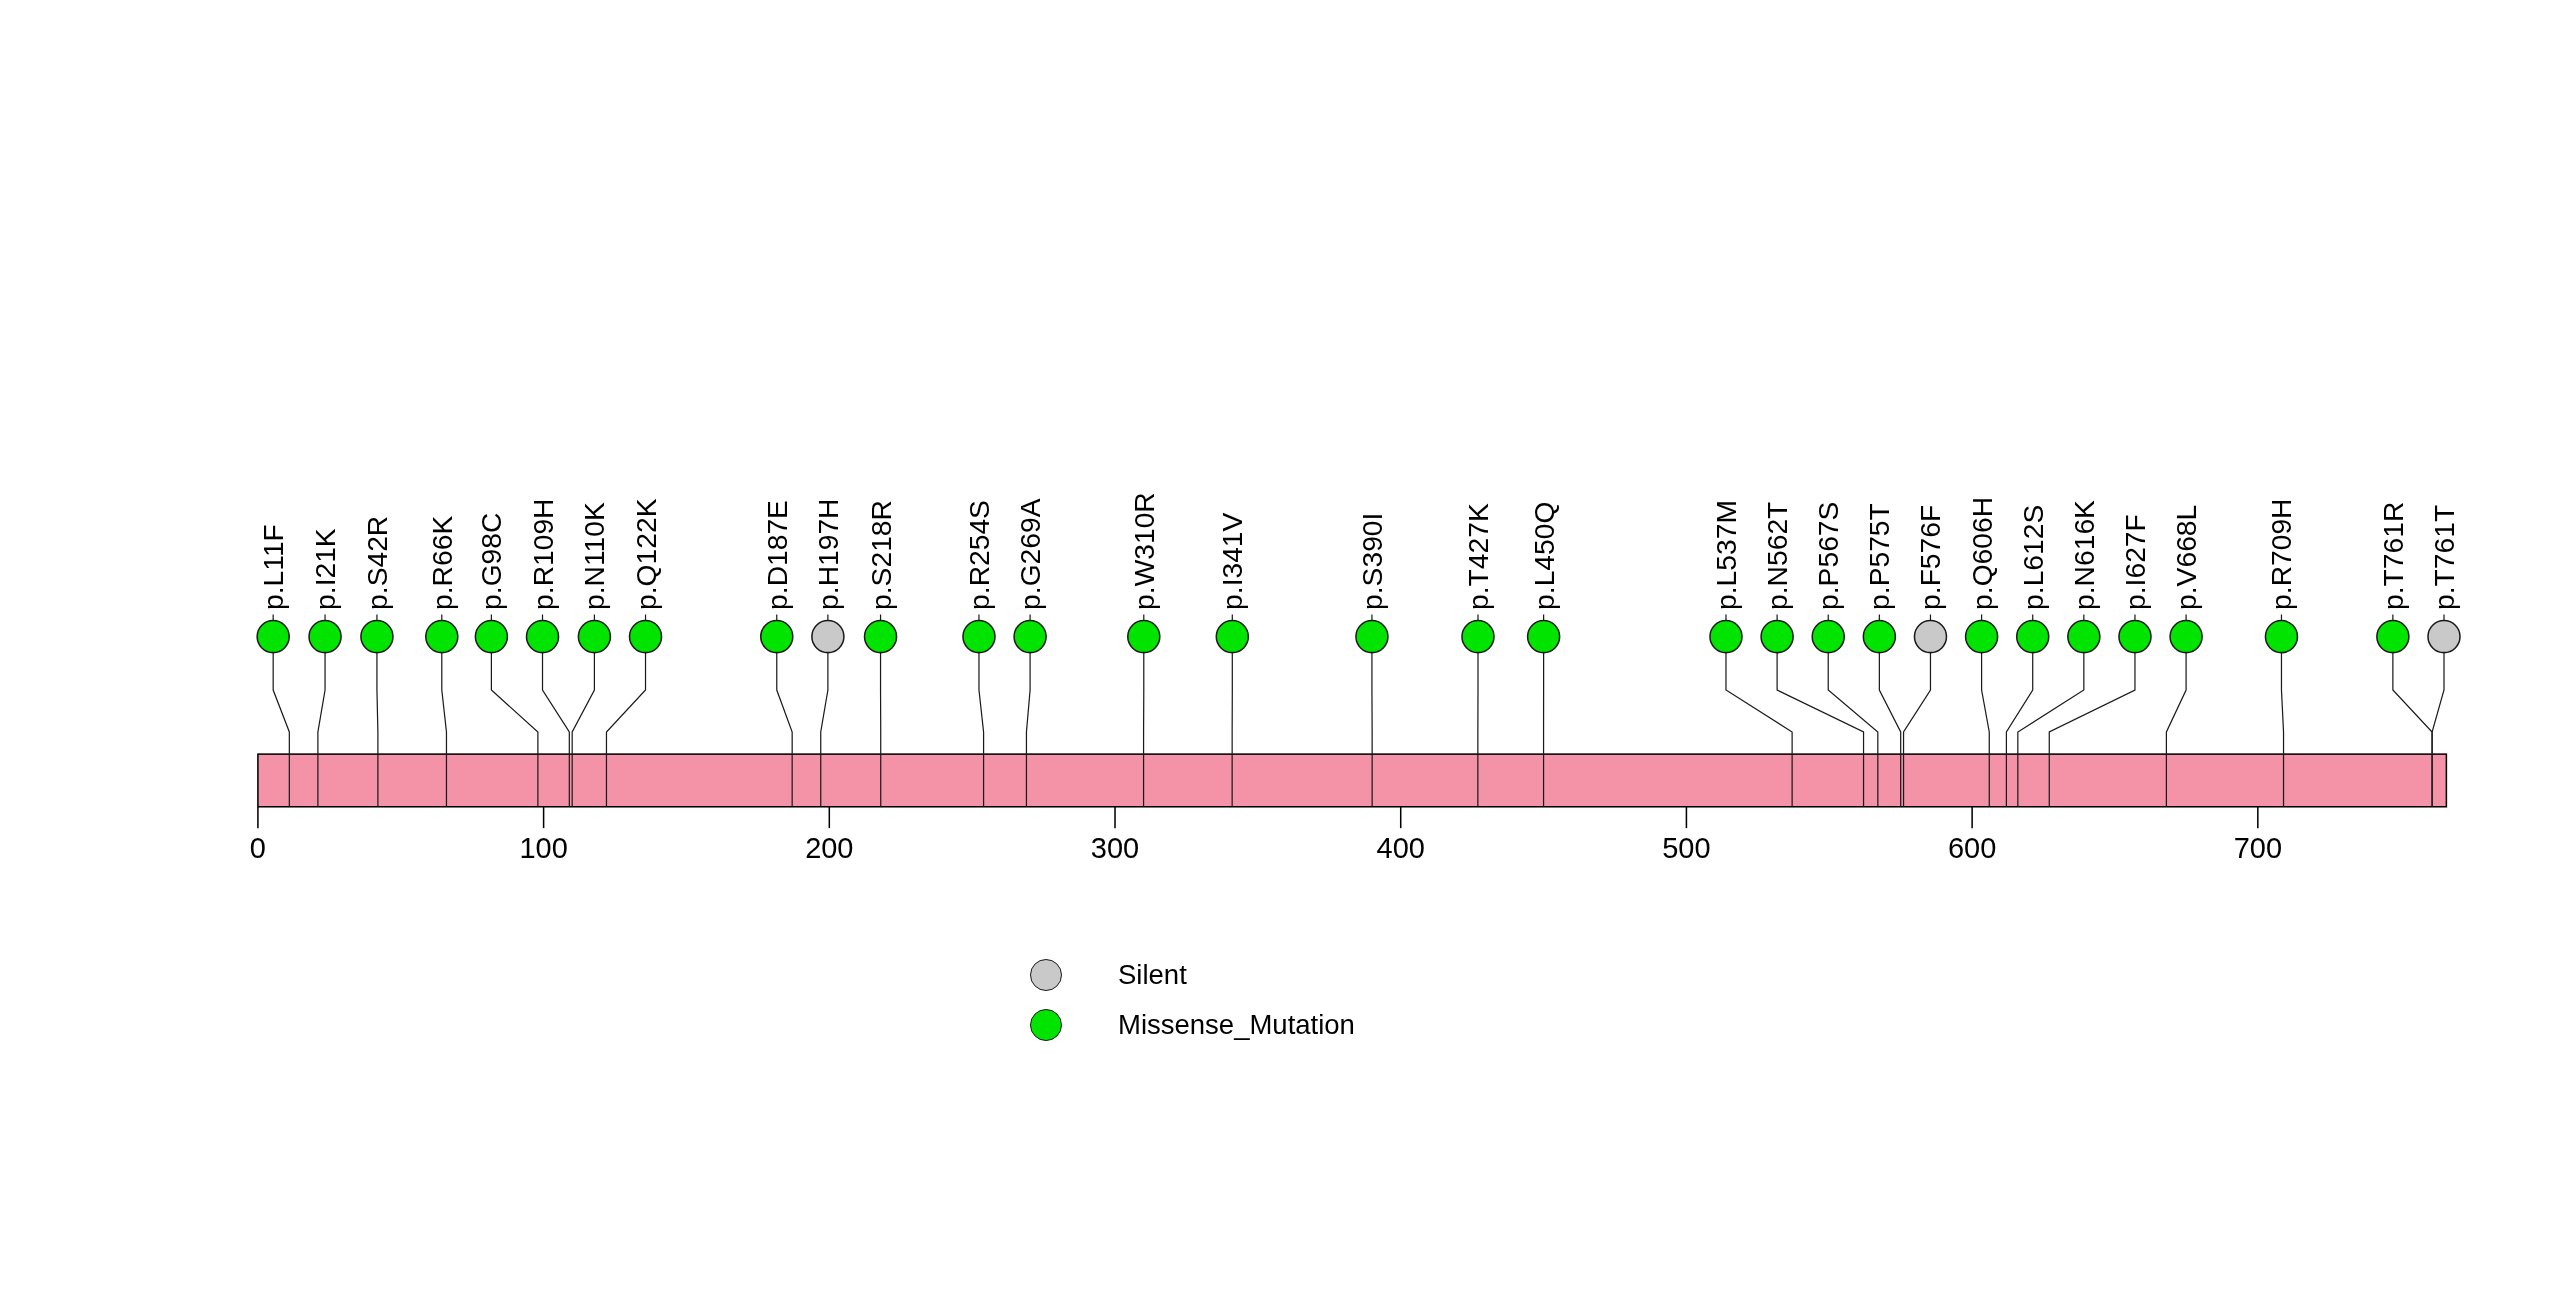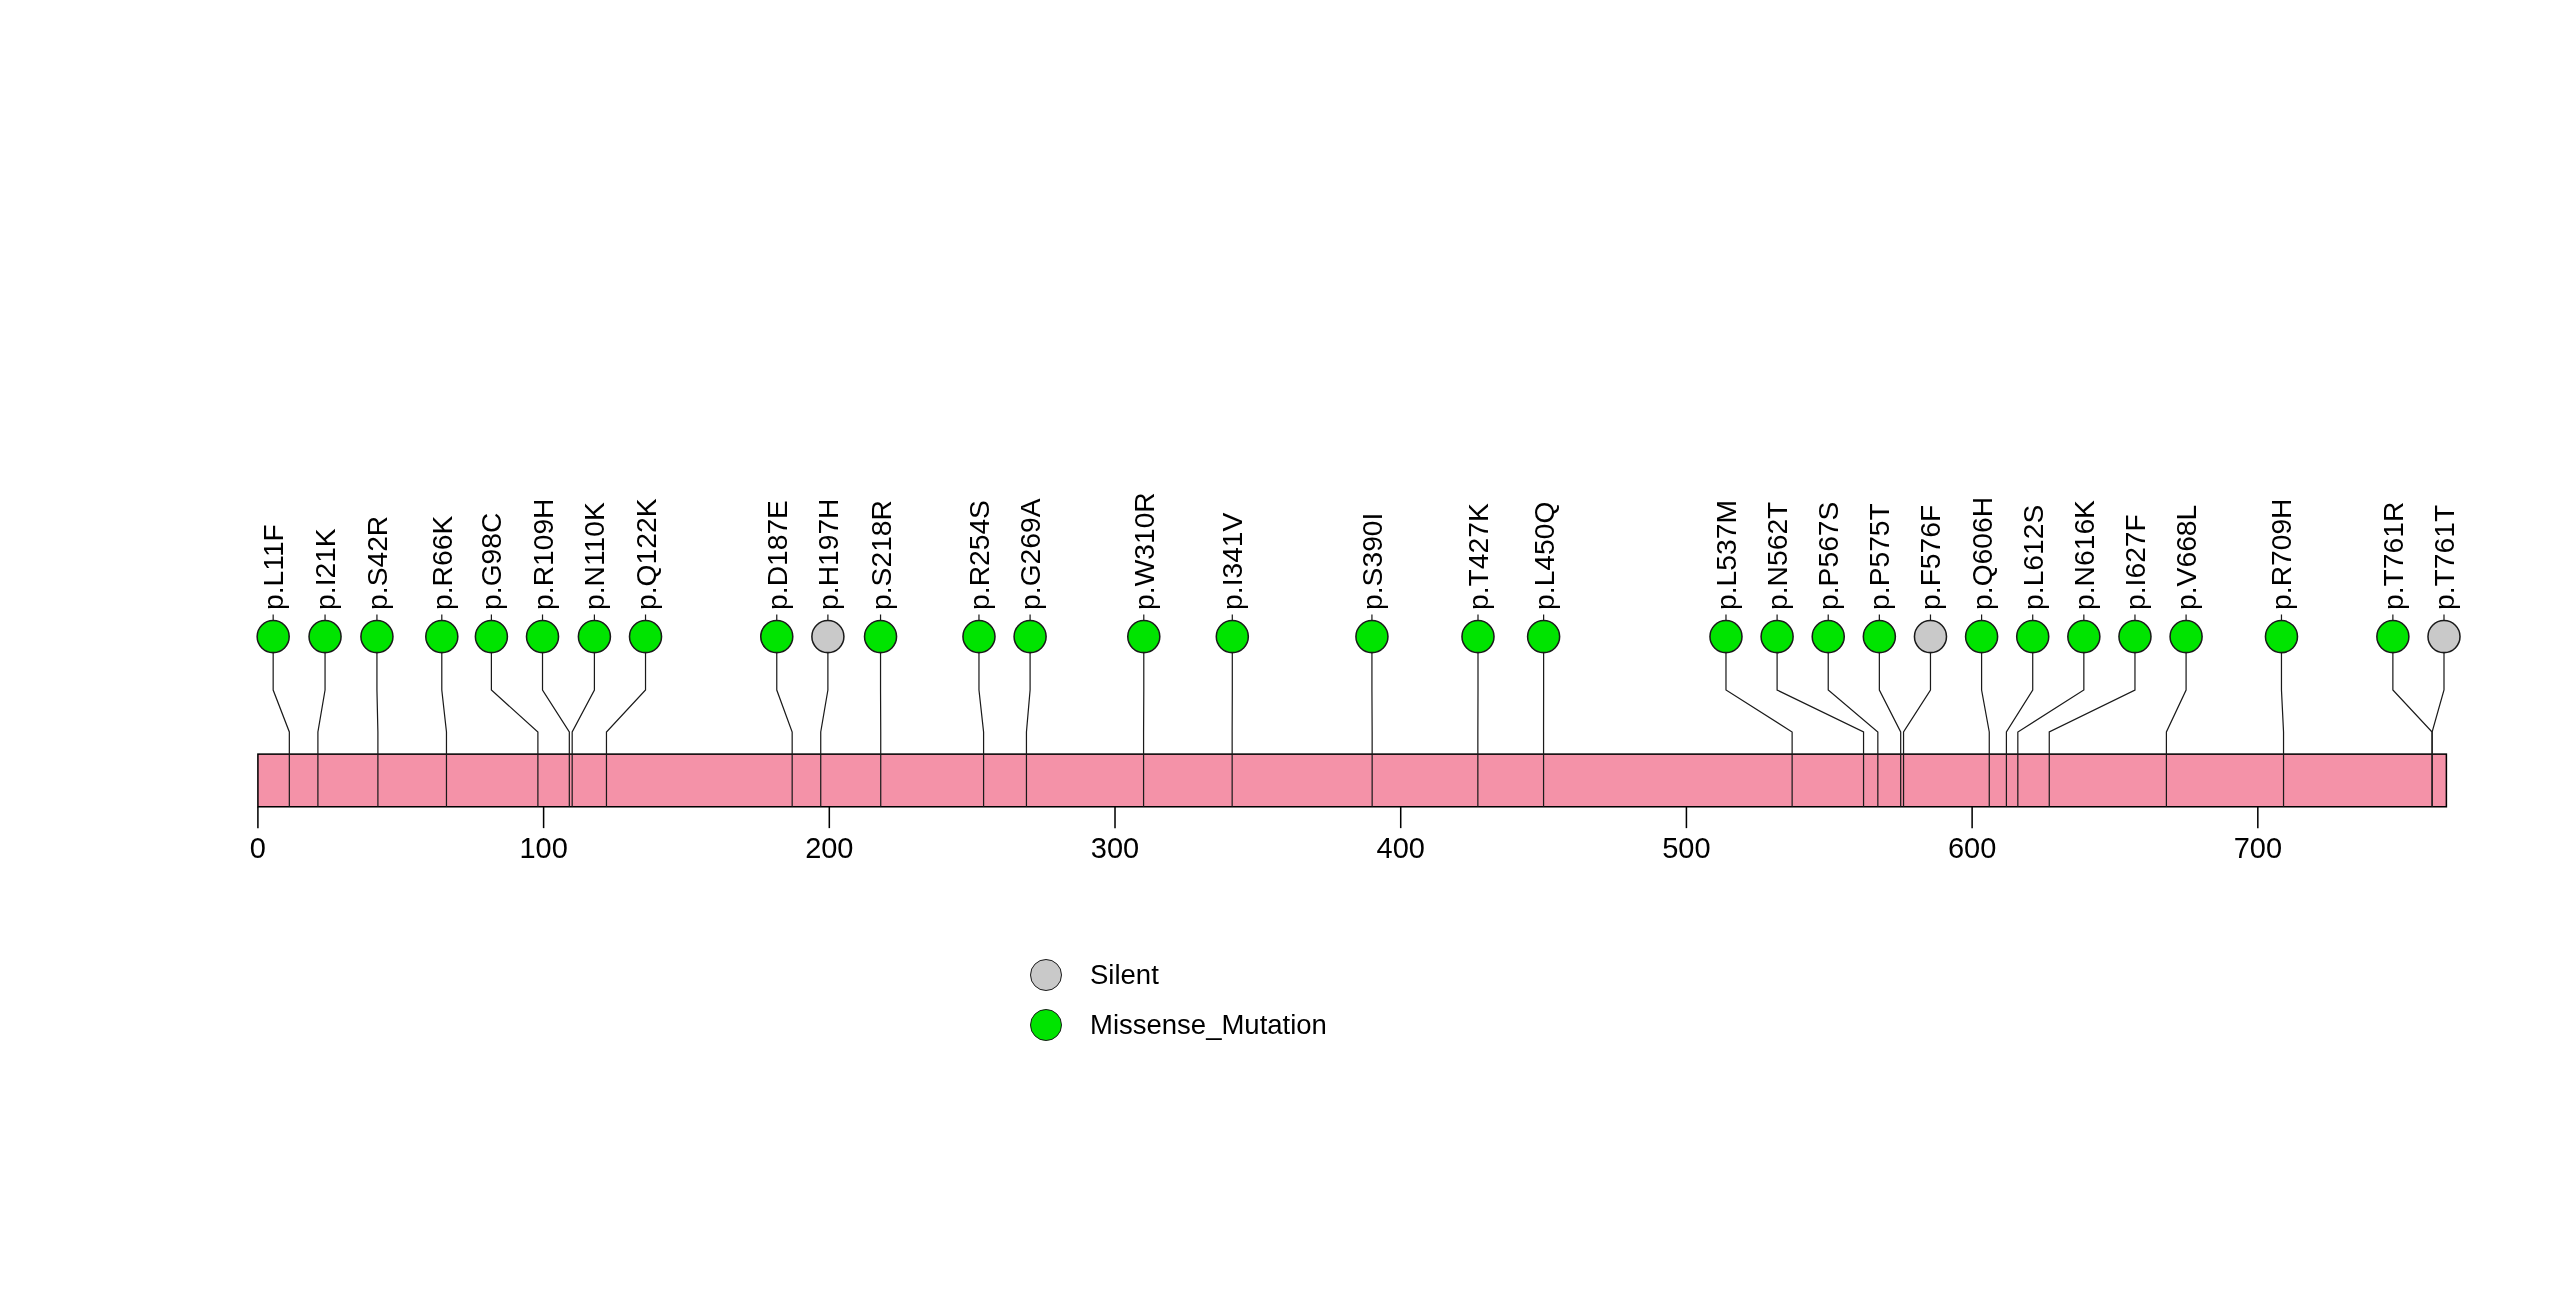--- a/index.html
+++ b/index.html
@@ -34,21 +34,21 @@
   .legend-swatch {
     display: inline-block;
     width: 32px;
     height: 32px;
     border-radius: 50%;
     border: 1.5px solid #1a1a1a;
     box-sizing: border-box;
     flex: 0 0 auto;
   }
   .legend-label {
-    margin-left: 28px;
+    margin-left: 56px;
     font-size: 27.5px;
     color: #000000;
     white-space: nowrap;
   }
 </style>
 </head>
 <body>
 
 <div id="stage">
 

